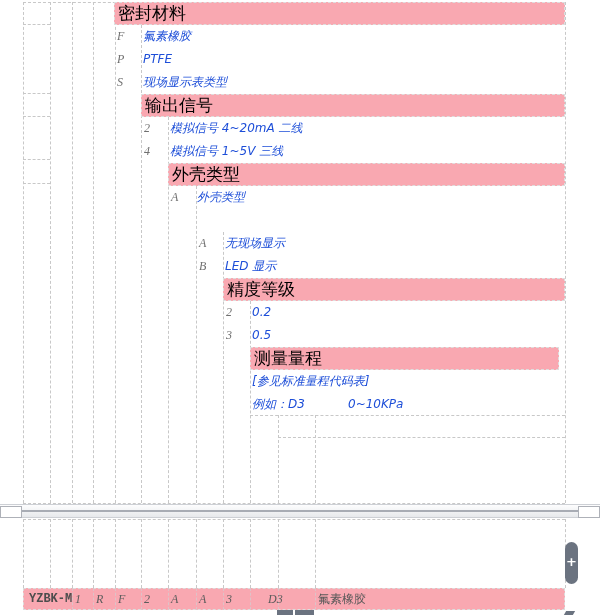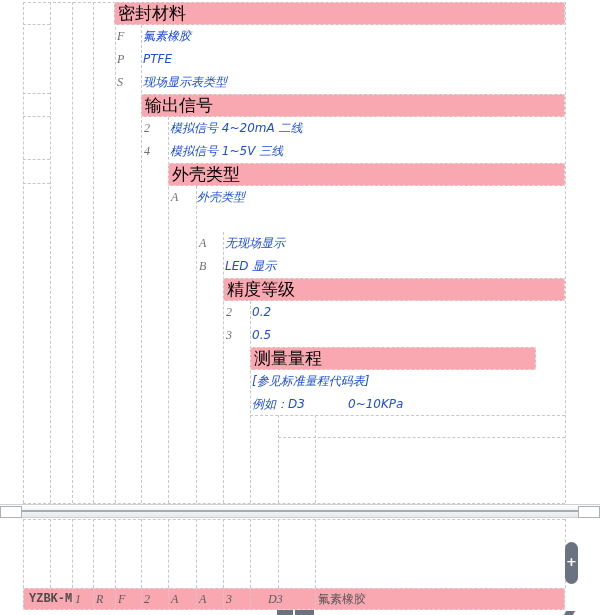--- a/index.html
+++ b/index.html
@@ -98,21 +98,21 @@
   <div class="desc" style="left:225px;top:255px">LED 显示</div>
 
   <div class="band" style="left:223px;top:278px;width:342px">
     <span class="band-label">精度等级</span>
   </div>
   <div class="code" style="left:226px;top:301px">2</div>
   <div class="desc" style="left:252px;top:301px">0.2</div>
   <div class="code" style="left:226px;top:324px">3</div>
   <div class="desc" style="left:252px;top:324px">0.5</div>
 
-  <div class="band" style="left:250px;top:347px;width:286px">
+  <div class="band" style="left:250px;top:347px;width:309px">
     <span class="band-label">测量量程</span>
   </div>
   <div class="desc" style="left:252px;top:370px">[参见标准量程代码表]</div>
   <div class="desc" style="left:252px;top:393px">例如：D3</div>
   <div class="desc" style="left:348px;top:393px">0~10KPa</div>
 
   <div class="gap"></div>
   <div class="gap-line"></div>
   <div class="gap-box" style="left:0;width:22px"></div>
   <div class="gap-box" style="left:578px;width:22px"></div>

